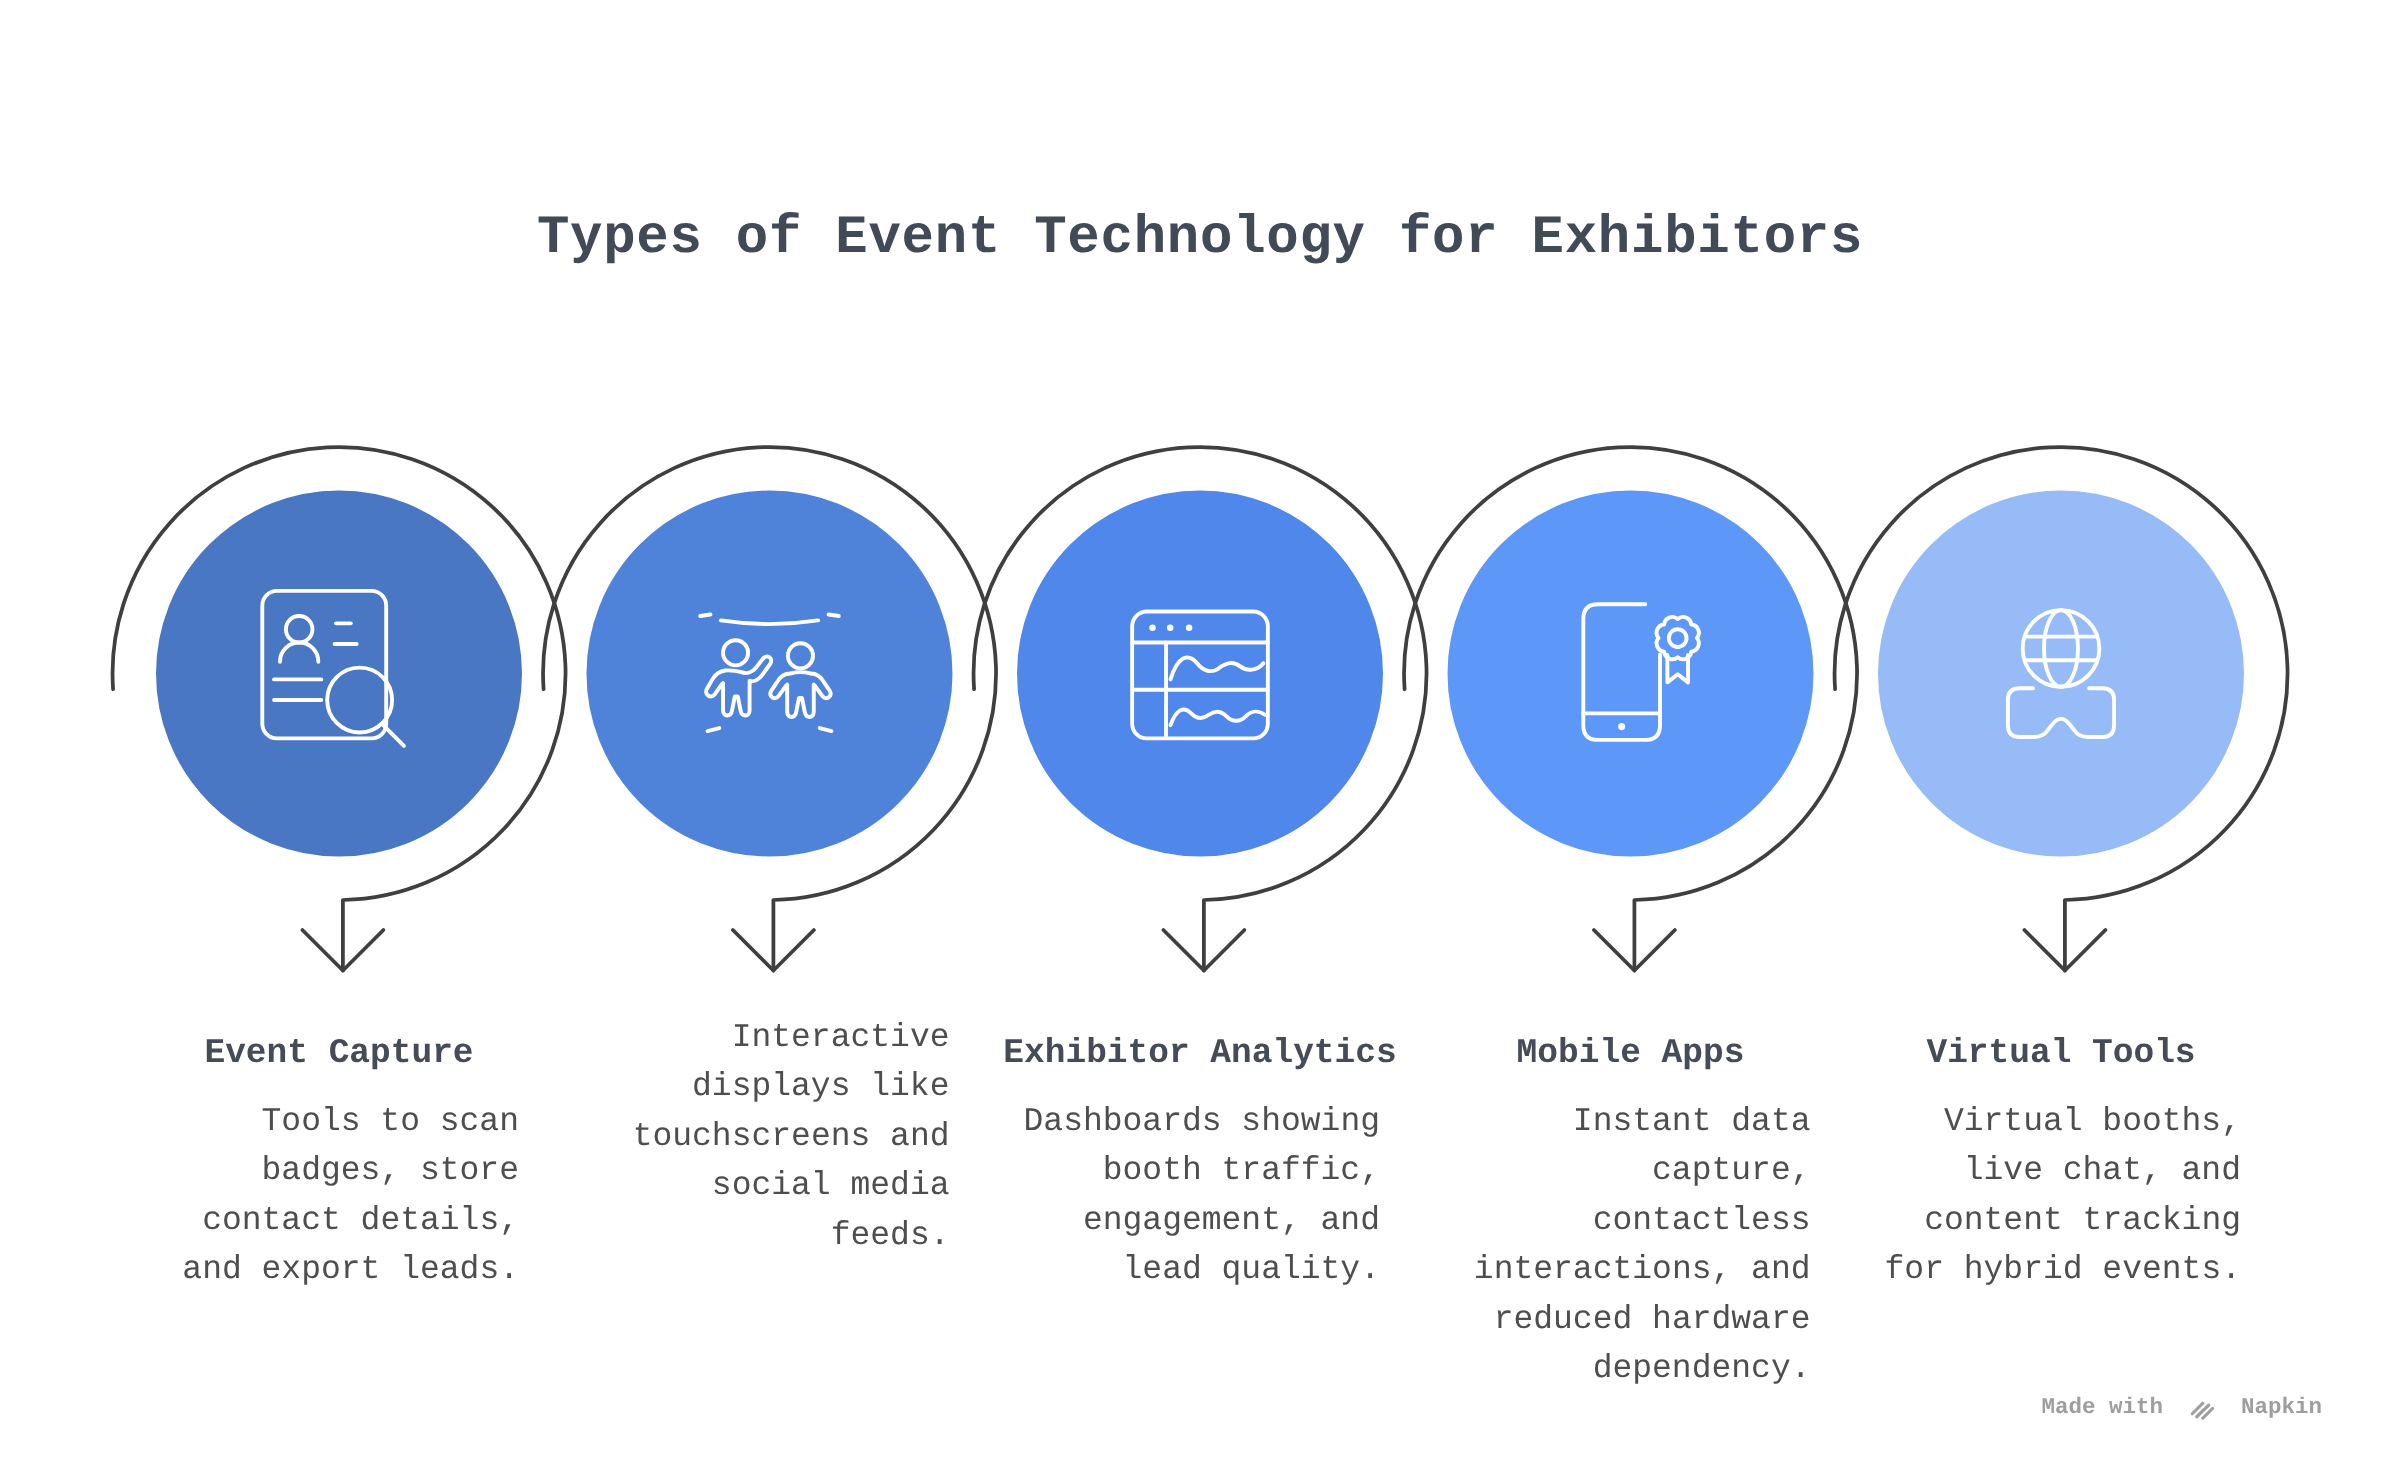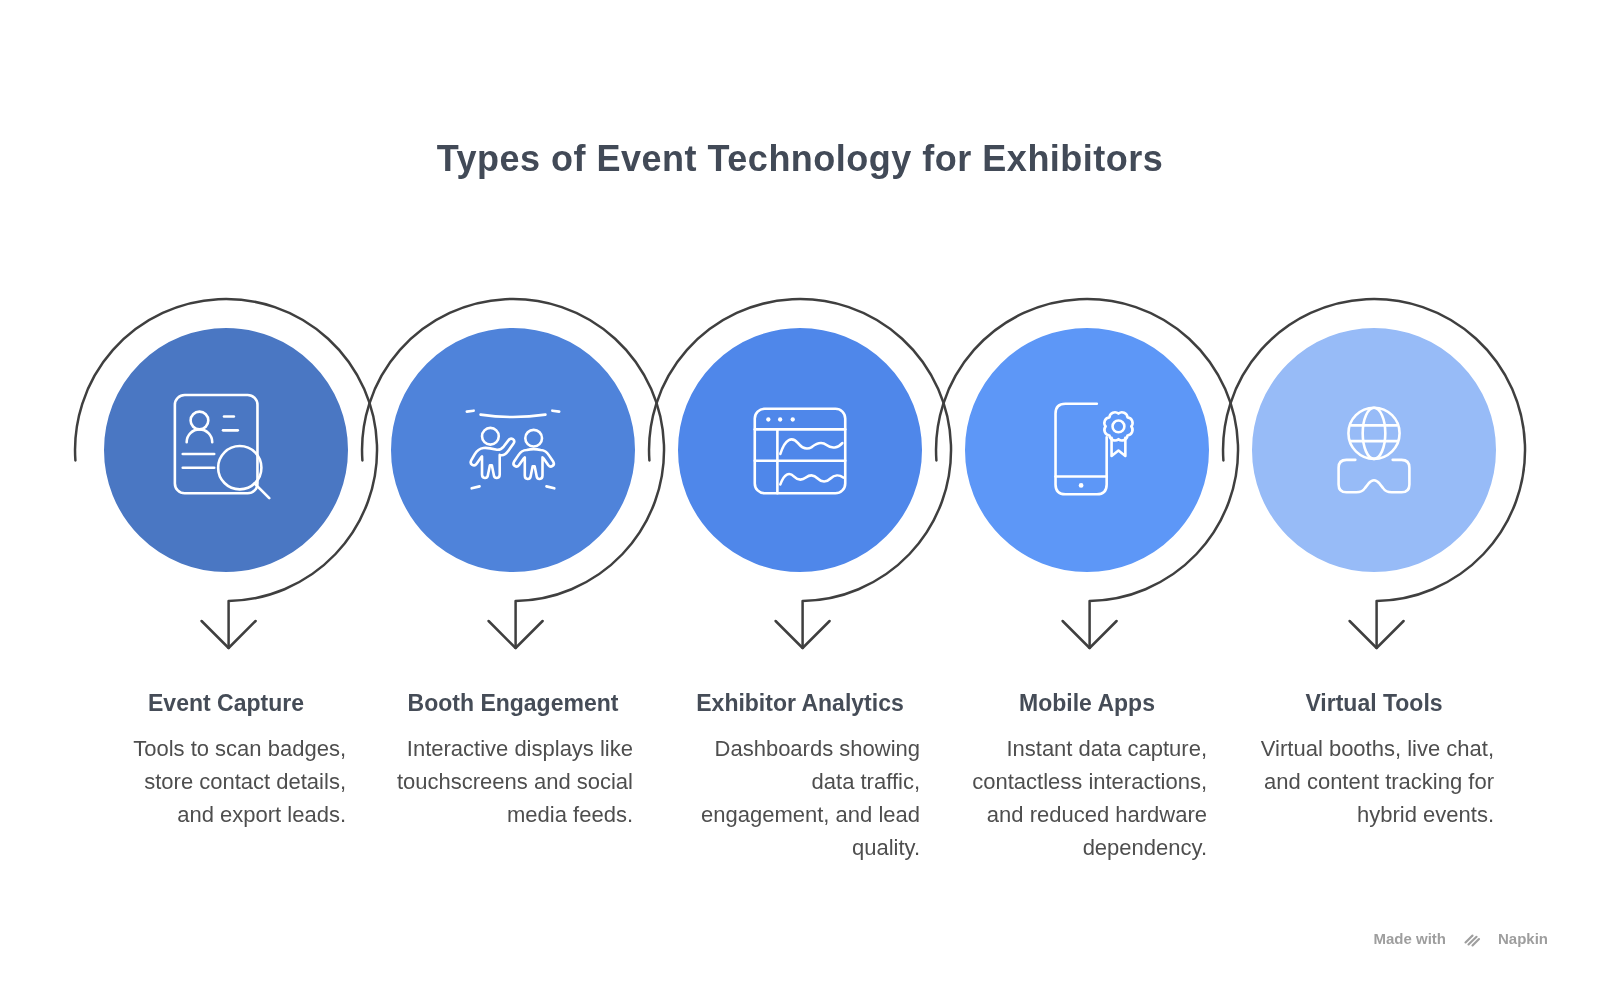--- a/index.html
+++ b/index.html
@@ -1,21 +1,21 @@
 <!DOCTYPE html>
 <html><head>
 <meta charset="utf-8">
 <style>
   html, body { margin: 0; padding: 0; background: #ffffff; }
   .canvas {
     position: relative;
     width: 1600px;
     height: 987px;
     background: #ffffff;
-    font-family: Liberation Sans, sans-serif;
+    font-family: Liberation Mono, monospace;
     overflow: hidden;
   }
   .page-title {
     margin: 0;
     padding-top: 138px;
     text-align: center;
     font-size: 36px;
     font-weight: 700;
     letter-spacing: 0.5px;
     color: #424a57;
@@ -149,21 +149,20 @@
             <path class="stroke-icon" d="M 100 20 L 107 21"></path>
             <path class="stroke-icon" d="M 18 99 L 26 97"></path>
             <path class="stroke-icon" d="M 94 97 L 102 99"></path>
             <circle class="stroke-icon" cx="37" cy="46" r="8.5"></circle>
             <path class="stroke-icon" d="M 30 58 C 26 58.5 23 61 21 64.5 L 17.5 70.5 C 15.5 74.5 20.5 77.5 23 74 L 27.5 67.5 L 28.5 66.5 L 28.5 85 C 28.5 89.5 34 89.5 34.5 85.5 L 36.5 75.5 L 38.5 75.5 L 40.5 85.5 C 41 89.5 46.5 89.5 46.5 85 L 46.5 65 C 49.5 66 53 64 55.5 60.5 L 60.5 53.5 C 63 49.5 58 46.5 55.5 50 L 50.5 56.5 C 48 59.5 44.5 60 42.5 59.5 C 38.5 58.5 34 57.5 30 58 Z"></path>
             <circle class="stroke-icon" cx="81" cy="48" r="8.5"></circle>
             <path class="stroke-icon" d="M 74 60 C 70 60 67 62.5 65 66 L 61 72 C 59 75.5 63.5 78.5 66 75.5 L 71 68.5 L 72 67.5 L 72 86 C 72 90.5 77.5 90.5 78 86.5 L 80 76.5 L 82 76.5 L 84 86.5 C 84.5 90.5 90 90.5 90 86 L 90 67.5 L 91 68.5 L 96 75.5 C 98.5 78.5 103 75.5 101 72 L 97 66 C 95 62.5 92 60 88 60 C 83.5 58.8 78.5 58.8 74 60 Z"></path>
           </svg>
         </div>
       </div>
-      <h2 class="item-title">Booth Engagement</h2>
       <p class="item-desc">Interactive displays like touchscreens and social media feeds.</p>
     </div>
 
     <div class="unit">
       <div class="figure">
         <svg class="arc-svg" viewBox="0 0 322 372">
           <path class="arc-stroke" d="M 10.4 170.5 A 151 151 0 1 1 163.6 311 L 163.6 358"></path>
           <path class="arc-stroke" d="M 136.6 331 L 163.6 358 L 190.6 331"></path>
         </svg>
         <div class="blue-circle" style="background: rgb(79, 135, 234);">
@@ -174,21 +173,21 @@
             <circle cx="39.8" cy="29" r="2.2" fill="#ffffff"></circle>
             <circle cx="52.6" cy="29" r="2.2" fill="#ffffff"></circle>
             <path class="stroke-icon" d="M 37 39 L 37 104"></path>
             <path class="stroke-icon" d="M 14 71 L 106 71"></path>
             <path class="stroke-icon" d="M 40 64 C 45 48 52 46 58 53 C 62 58 67 60 72 57 C 77 53 82 51 87 55 C 92 59 99 58 103 53"></path>
             <path class="stroke-icon" d="M 40 95 C 44 84 49 82 54 87 C 58 91 62 91 66 88 C 70 85 74 85 78 89 C 82 93 87 93 91 89 C 95 85 100 85 104 88"></path>
           </svg>
         </div>
       </div>
       <h2 class="item-title">Exhibitor Analytics</h2>
-      <p class="item-desc">Dashboards showing data traffic, engagement, and lead quality.</p>
+      <p class="item-desc">Dashboards showing booth traffic, engagement, and lead quality.</p>
     </div>
 
     <div class="unit">
       <div class="figure">
         <svg class="arc-svg" viewBox="0 0 322 372">
           <path class="arc-stroke" d="M 10.4 170.5 A 151 151 0 1 1 163.6 311 L 163.6 358"></path>
           <path class="arc-stroke" d="M 136.6 331 L 163.6 358 L 190.6 331"></path>
         </svg>
         <div class="blue-circle" style="background: rgb(93, 151, 247);">
           <svg class="icon-svg" viewBox="0 0 120 120">

